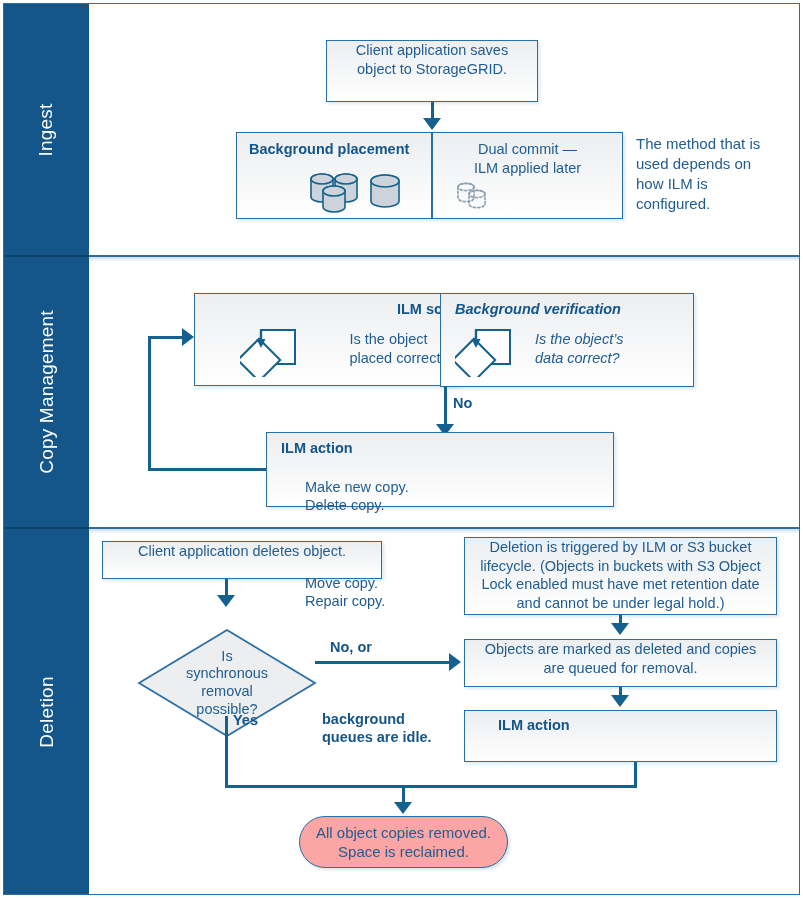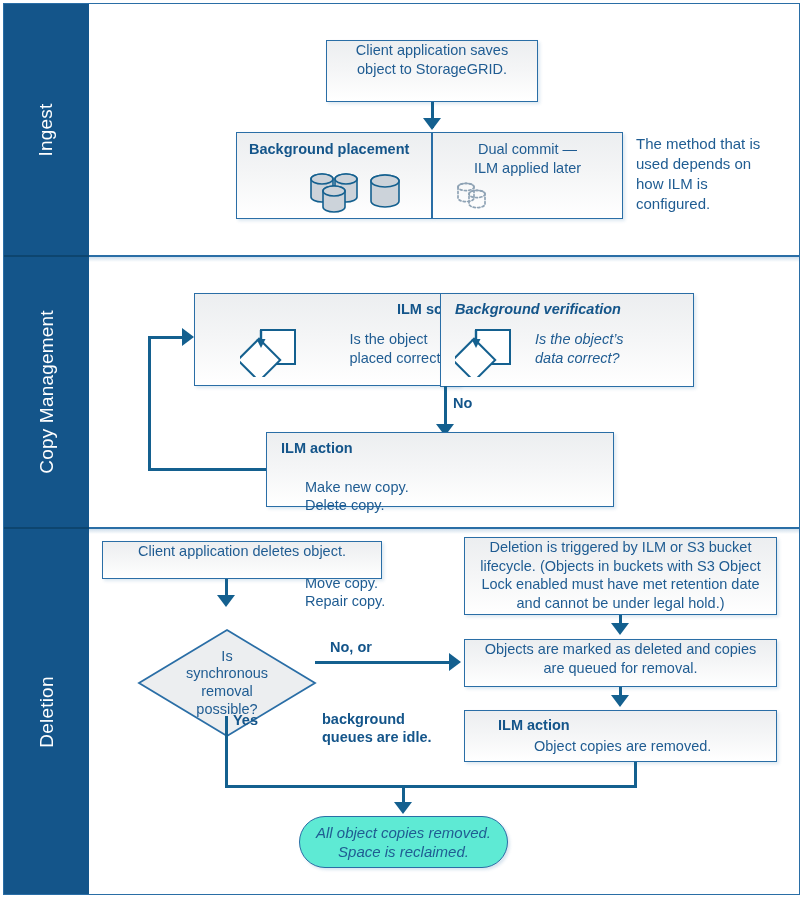--- a/index.html
+++ b/index.html
@@ -134,31 +134,30 @@
     font-size:14.5px;
     line-height:1.22;
     pointer-events:none;
   }
 
   
   .terminator{
     position:absolute;
     box-sizing:border-box;
     border:1.6px solid #2a6ea6;
-    background:#5eead4;
+    background:#fca5a5;
     border-radius:26px;
     color:#1f5c92;
     font-size:15px;
     line-height:1.3;
     display:flex;
     align-items:center;
     justify-content:center;
     text-align:center;
     box-shadow:2px 2px 3px rgba(42,110,166,.18);
-    font-style:italic;
   }
 
   
   .icon{ display:inline-block; vertical-align:middle; }
   .icon svg{ display:block; }
 </style>
 </head>
 <body>
 
 <div id="stage">
@@ -322,21 +321,20 @@
 
   <div class="node center" style="left:464px;top:639px;width:313px;height:48px;padding:0 13px;">
     <div>Objects are marked as deleted and copies are queued for removal.</div>
   </div>
 
   <div class="ln v" style="left:619px;top:687px;height:14px;"></div>
   <div class="arrowhead down" style="left:611px;top:695px;"></div>
 
   <div class="node" style="left:464px;top:710px;width:313px;height:52px;padding:5px 0 0 33px;justify-content:flex-start;">
     <div class="ttl">ILM action</div>
-    <div style="padding-left:36px;margin-top:2px;">Object copies are removed.</div>
   </div>
 
   <div class="ln v" style="left:634px;top:762px;height:26px;"></div>
   <div class="ln h" style="left:402px;top:785px;width:235px;"></div>
   <div class="ln v" style="left:402px;top:785px;height:24px;"></div>
   <div class="arrowhead down" style="left:394px;top:802px;"></div>
 
   <div class="terminator" style="left:299px;top:816px;width:209px;height:52px;">
     <span style="white-space:pre-line;">All object copies removed.
 Space is reclaimed.</span>

